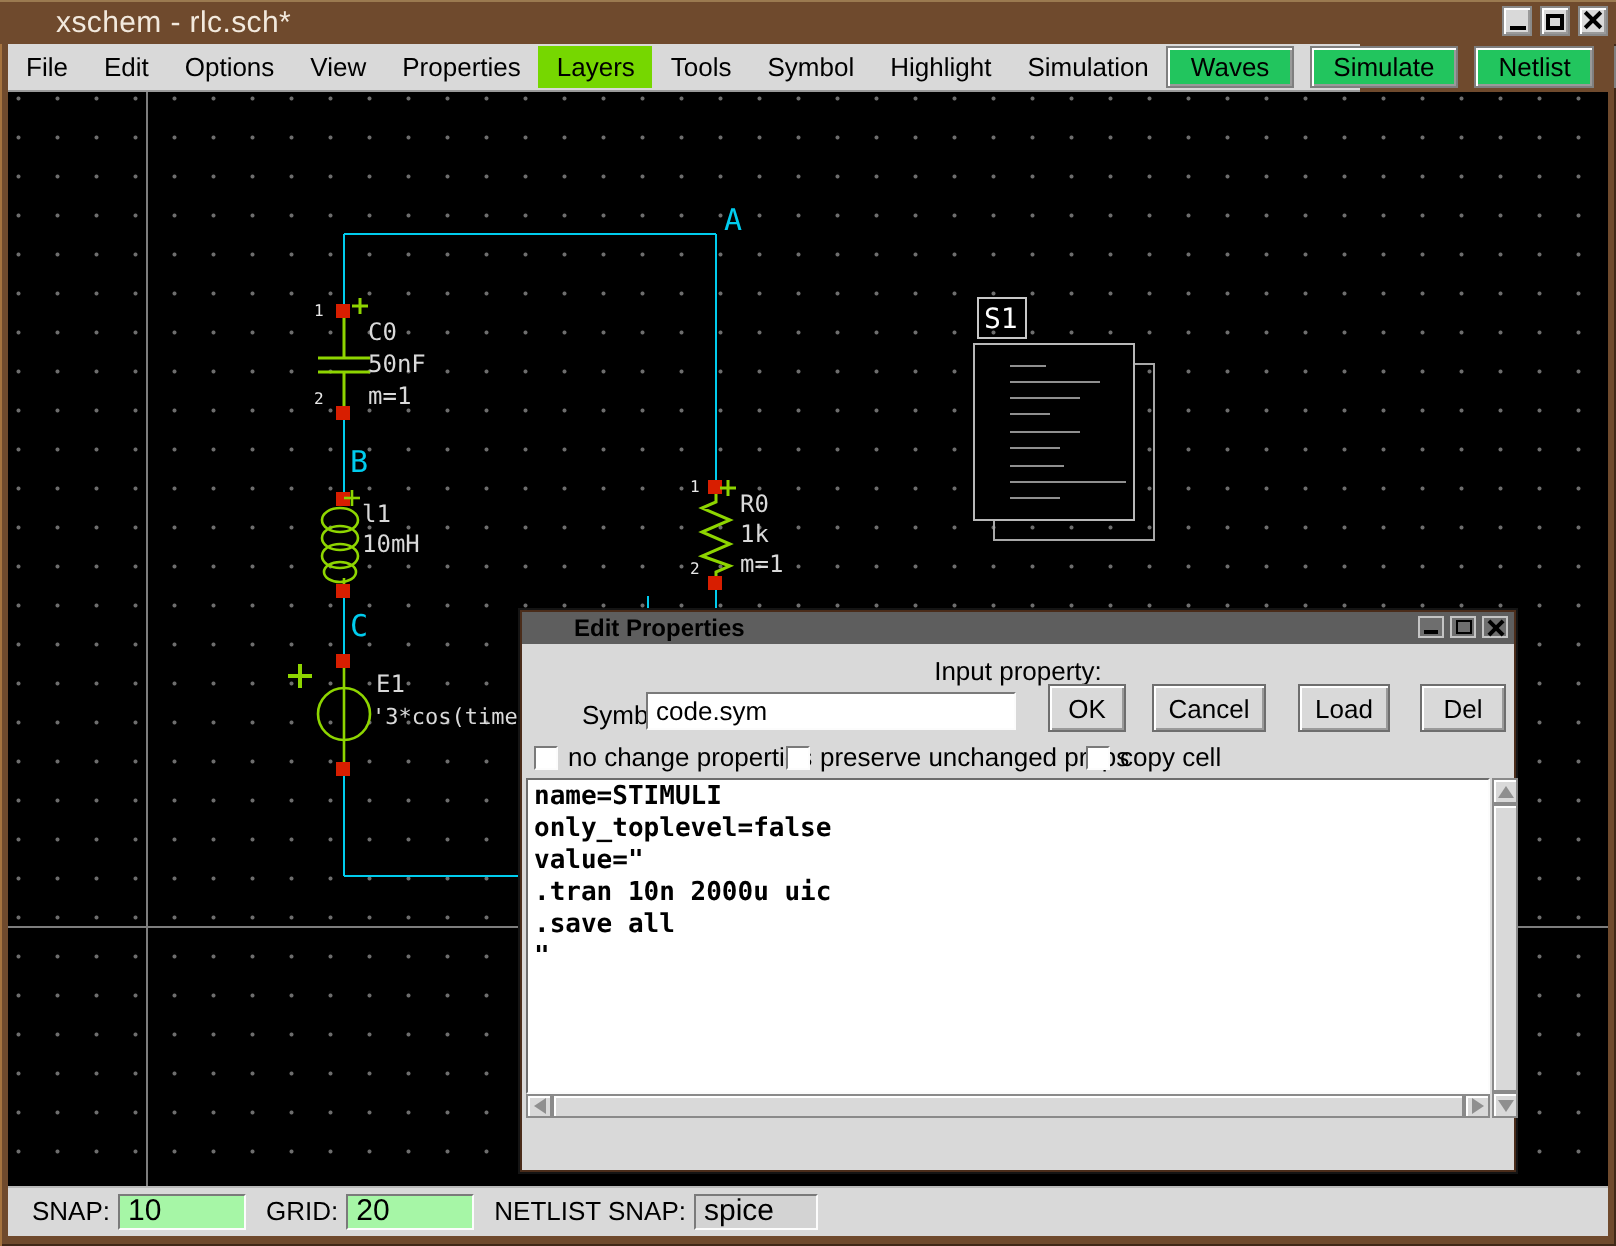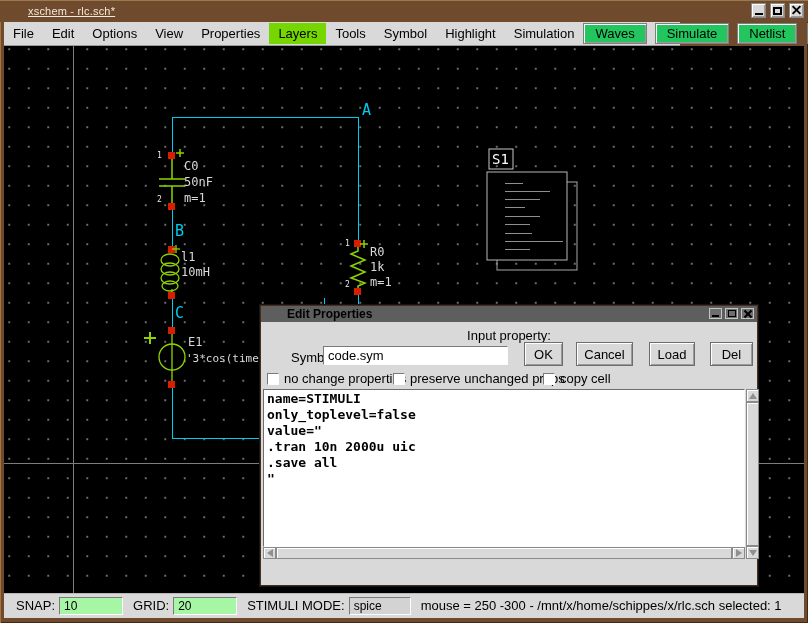--- a/index.html
+++ b/index.html
@@ -5,21 +5,21 @@
   * { margin:0; padding:0; box-sizing:border-box; }
   html,body { width:808px; height:623px; overflow:hidden; background:#000; }
   body { font-family:"Liberation Sans", sans-serif; }
 
   .window { position:relative; width:808px; height:623px; background:#6f4a2d;
             box-shadow: inset 1px 0 0 #a5733f, inset -1px 0 0 #402817, inset 0 -1px 0 #402817; }
 
   
   .titlebar { position:absolute; left:0; top:0; width:808px; height:22px; background:#6f4a2d;
               box-shadow: inset 0 1px 0 #9b7a50; display:flex; align-items:center; }
-  .titlebar .title { color:#f2e9dd; font-size:11px; margin-left:28px; letter-spacing:0.2px;text-decoration:underline; }
+  .titlebar .title { color:#f2e9dd; font-size:15px; margin-left:28px; letter-spacing:0.2px; }
   .winbtns { position:absolute; right:4px; top:3px; display:flex; gap:4px; }
   .winbtn { width:15px; height:15px; background:#d9d9d9; border:1px solid #8a8a8a;
             box-shadow: inset 1px 1px 0 #ffffff, inset -1px -1px 0 #9a9a9a;
             display:flex; align-items:center; justify-content:center; position:relative; }
   .glyph-min { width:8px; height:2px; background:#000; margin-top:7px; }
   .glyph-max { width:9px; height:8px; border:2px solid #000; }
   .glyph-x   { position:relative; width:9px; height:9px; }
   .glyph-x:before, .glyph-x:after { content:""; position:absolute; left:-1px; top:3px; width:11px; height:2px; background:#000; }
   .glyph-x:before { transform:rotate(45deg); }
   .glyph-x:after  { transform:rotate(-45deg); }
@@ -104,21 +104,21 @@
              border:1px solid #8a8a8a; box-shadow: inset 1px 1px 0 #fff; }
   .thumb-h { position:absolute; left:13px; top:0; width:456px; height:12px; background:#d9d9d9;
              border:1px solid #8a8a8a; box-shadow: inset 1px 1px 0 #fff; }
 
   
   .statusbar { position:absolute; left:4px; top:593px; width:800px; height:25px; background:#d9d9d9;
                display:flex; align-items:center; font-size:13px; color:#000;
                box-shadow: inset 0 1px 0 #b9b9b9; }
   .sb-label { margin-left:12px; white-space:nowrap; }
   .sb-input { margin-left:4px; height:18px; border:1px solid; border-color:#7a7a7a #fcfcfc #fcfcfc #7a7a7a;
-              font-family:"Liberation Sans", sans-serif; font-size:12px; padding:0 4px; }
+              font-family:"Liberation Sans", sans-serif; font-size:15px; padding:0 4px; }
   .sb-green { background:#a6f6a6; width:64px; }
   .sb-gray  { background:#d3d3d3; width:62px; }
   .sb-info { margin-left:10px; white-space:nowrap; }
 </style>
 </head>
 <body>
 
 <div class="window">
 
   <div class="titlebar">
@@ -324,18 +324,17 @@
         </div>
       </div>
     </div>
   </div>
 
   <div class="statusbar">
     <span class="sb-label">SNAP:</span>
     <input class="sb-input sb-green" type="text" value="10" style="">
     <span class="sb-label" style="margin-left:10px;">GRID:</span>
     <input class="sb-input sb-green" type="text" value="20" style="">
-    <span class="sb-label" style="margin-left:10px;">STIMULI MODE:</span>
+    <span class="sb-label" style="margin-left:10px;">NETLIST SNAP:</span>
     <input class="sb-input sb-gray" type="text" value="spice" style="">
-    <span class="sb-info">mouse = 250 -300 - /mnt/x/home/schippes/x/rlc.sch  selected: 1</span>
   </div>
 
 </div>
 
 </body></html>

